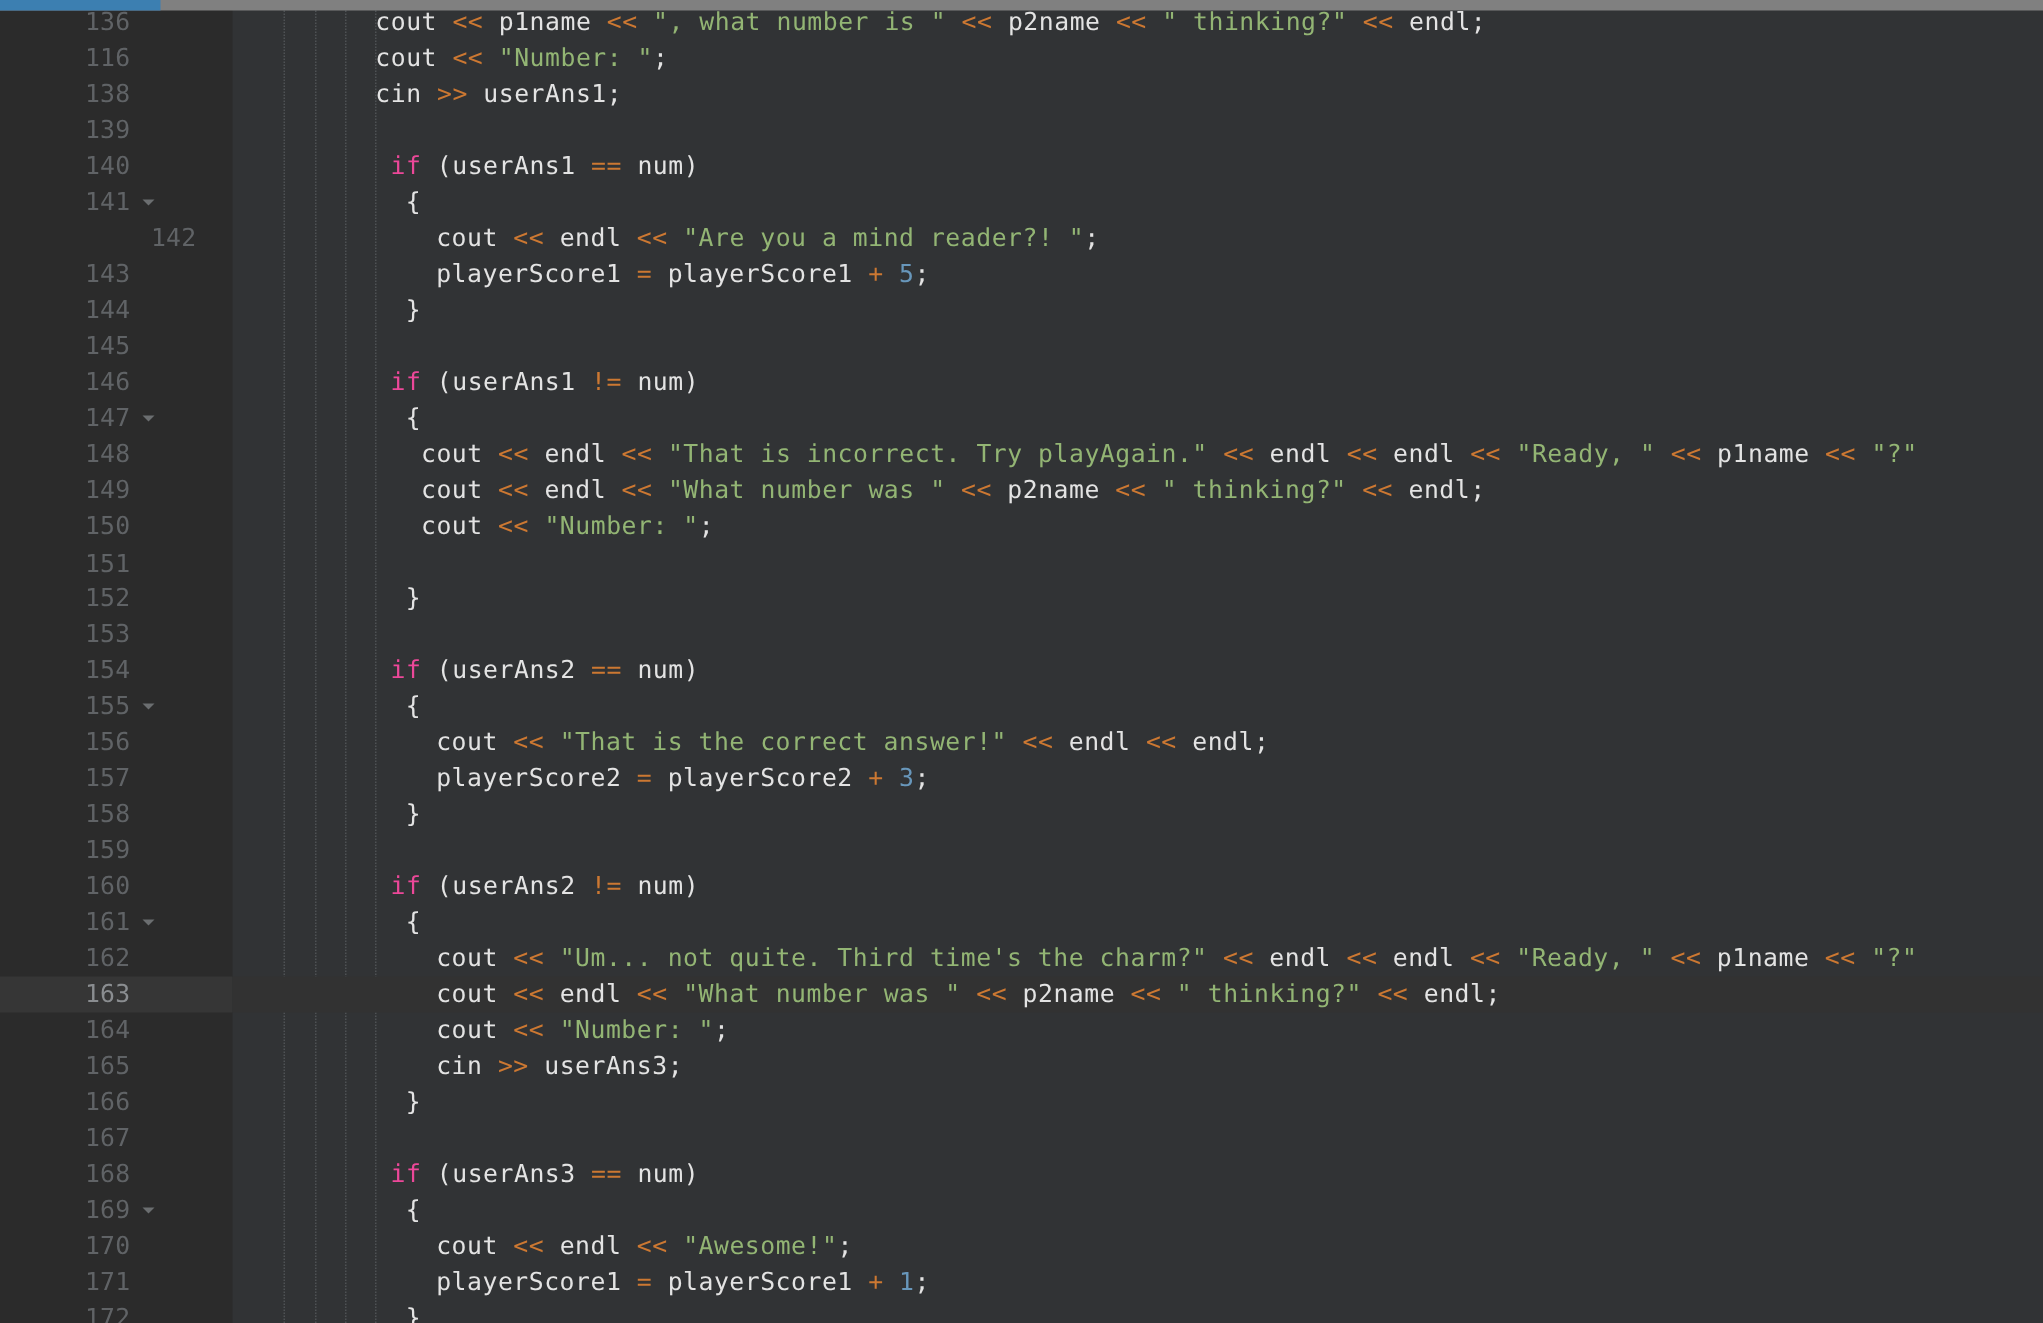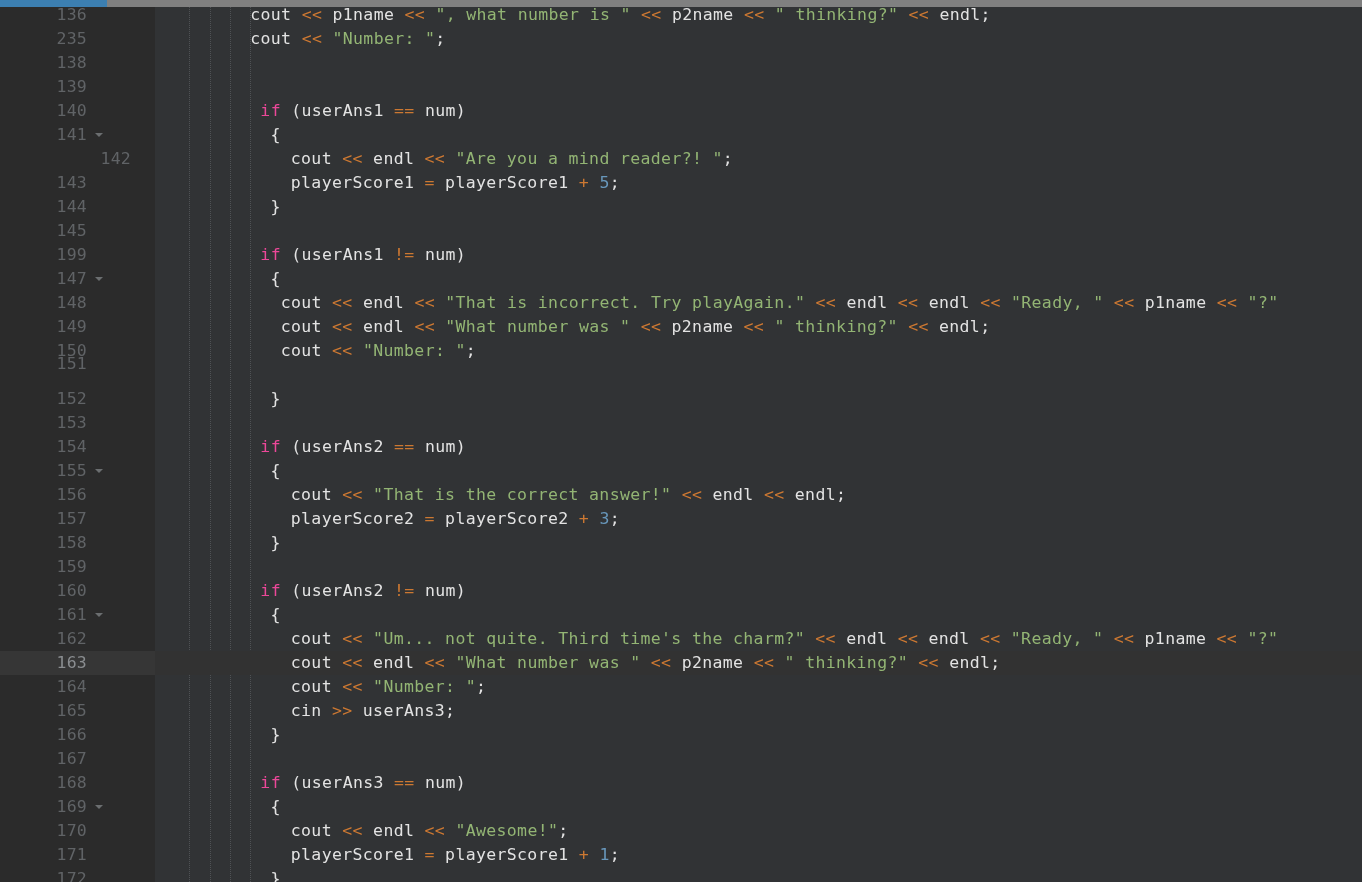--- a/index.html
+++ b/index.html
@@ -105,20 +105,21 @@
   <div id="indent-guides">
       <div class="indent-guide" style="left: 189.3px; height: 882px;"></div>
       <div class="indent-guide" style="left: 209.6px; height: 882px;"></div>
       <div class="indent-guide" style="left: 229.9px; height: 882px;"></div>
       <div class="indent-guide" style="left: 250.2px; height: 882px;"></div>
     </div>
 
   <div id="code-area">
       <div class="code-row" style="top: 3px;"><span class="code-text" style="left: 95.2px;"><span class="t-plain">cout</span><span class="t-plain"> </span><span class="t-op">&lt;&lt;</span><span class="t-plain"> </span><span class="t-plain">p1name</span><span class="t-plain"> </span><span class="t-op">&lt;&lt;</span><span class="t-plain"> </span><span class="t-str">", what number is "</span><span class="t-plain"> </span><span class="t-op">&lt;&lt;</span><span class="t-plain"> </span><span class="t-plain">p2name</span><span class="t-plain"> </span><span class="t-op">&lt;&lt;</span><span class="t-plain"> </span><span class="t-str">" thinking?"</span><span class="t-plain"> </span><span class="t-op">&lt;&lt;</span><span class="t-plain"> </span><span class="t-plain">endl;</span></span></div>
       <div class="code-row" style="top: 27px;"><span class="code-text" style="left: 95.2px;"><span class="t-plain">cout</span><span class="t-plain"> </span><span class="t-op">&lt;&lt;</span><span class="t-plain"> </span><span class="t-str">"Number: "</span><span class="t-plain">;</span></span></div>
+      <div class="code-row" style="top: 51px;"><span class="code-text" style="left: 95.2px;"><span class="t-plain">cin</span><span class="t-plain"> </span><span class="t-op">&gt;&gt;</span><span class="t-plain"> </span><span class="t-plain">userAns1;</span></span></div>
       <div class="code-row" style="top: 75px;"><span class="code-text" style="left: 14px;"></span></div>
       <div class="code-row" style="top: 99px;"><span class="code-text" style="left: 105.35px;"><span class="t-kw">if</span><span class="t-plain"> (</span><span class="t-plain">userAns1</span><span class="t-plain"> </span><span class="t-op">==</span><span class="t-plain"> </span><span class="t-plain">num)</span></span></div>
       <div class="code-row" style="top: 123px;"><span class="code-text" style="left: 115.5px;"><span class="t-plain">{</span></span></div>
       <div class="code-row" style="top: 147px;"><span class="code-text" style="left: 135.8px;"><span class="t-plain">cout</span><span class="t-plain"> </span><span class="t-op">&lt;&lt;</span><span class="t-plain"> </span><span class="t-plain">endl</span><span class="t-plain"> </span><span class="t-op">&lt;&lt;</span><span class="t-plain"> </span><span class="t-str">"Are you a mind reader?! "</span><span class="t-plain">;</span></span></div>
       <div class="code-row" style="top: 171px;"><span class="code-text" style="left: 135.8px;"><span class="t-plain">playerScore1</span><span class="t-plain"> </span><span class="t-op">=</span><span class="t-plain"> </span><span class="t-plain">playerScore1</span><span class="t-plain"> </span><span class="t-op">+</span><span class="t-plain"> </span><span class="t-num">5</span><span class="t-plain">;</span></span></div>
       <div class="code-row" style="top: 195px;"><span class="code-text" style="left: 115.5px;"><span class="t-plain">}</span></span></div>
       <div class="code-row" style="top: 219px;"><span class="code-text" style="left: 14px;"></span></div>
       <div class="code-row" style="top: 243px;"><span class="code-text" style="left: 105.35px;"><span class="t-kw">if</span><span class="t-plain"> (</span><span class="t-plain">userAns1</span><span class="t-plain"> </span><span class="t-op">!=</span><span class="t-plain"> </span><span class="t-plain">num)</span></span></div>
       <div class="code-row" style="top: 267px;"><span class="code-text" style="left: 115.5px;"><span class="t-plain">{</span></span></div>
       <div class="code-row" style="top: 291px;"><span class="code-text" style="left: 125.65px;"><span class="t-plain">cout</span><span class="t-plain"> </span><span class="t-op">&lt;&lt;</span><span class="t-plain"> </span><span class="t-plain">endl</span><span class="t-plain"> </span><span class="t-op">&lt;&lt;</span><span class="t-plain"> </span><span class="t-str">"That is incorrect. Try playAgain."</span><span class="t-plain"> </span><span class="t-op">&lt;&lt;</span><span class="t-plain"> </span><span class="t-plain">endl</span><span class="t-plain"> </span><span class="t-op">&lt;&lt;</span><span class="t-plain"> </span><span class="t-plain">endl</span><span class="t-plain"> </span><span class="t-op">&lt;&lt;</span><span class="t-plain"> </span><span class="t-str">"Ready, "</span><span class="t-plain"> </span><span class="t-op">&lt;&lt;</span><span class="t-plain"> </span><span class="t-plain">p1name</span><span class="t-plain"> </span><span class="t-op">&lt;&lt;</span><span class="t-plain"> </span><span class="t-str">"?"</span></span></div>
@@ -145,21 +146,21 @@
       <div class="code-row" style="top: 819px;"><span class="code-text" style="left: 135.8px;"><span class="t-plain">cout</span><span class="t-plain"> </span><span class="t-op">&lt;&lt;</span><span class="t-plain"> </span><span class="t-plain">endl</span><span class="t-plain"> </span><span class="t-op">&lt;&lt;</span><span class="t-plain"> </span><span class="t-str">"Awesome!"</span><span class="t-plain">;</span></span></div>
       <div class="code-row" style="top: 843px;"><span class="code-text" style="left: 135.8px;"><span class="t-plain">playerScore1</span><span class="t-plain"> </span><span class="t-op">=</span><span class="t-plain"> </span><span class="t-plain">playerScore1</span><span class="t-plain"> </span><span class="t-op">+</span><span class="t-plain"> </span><span class="t-num">1</span><span class="t-plain">;</span></span></div>
       <div class="code-row" style="top: 867px;"><span class="code-text" style="left: 115.5px;"><span class="t-plain">}</span></span></div>
     </div>
 
   <div id="gutter">
       <div class="gutter-row" style="top: 3px;">
         <span class="gutter-num">136</span>
       </div>
       <div class="gutter-row" style="top: 27px;">
-        <span class="gutter-num">235</span>
+        <span class="gutter-num">116</span>
       </div>
       <div class="gutter-row" style="top: 51px;">
         <span class="gutter-num">138</span>
       </div>
       <div class="gutter-row" style="top: 75px;">
         <span class="gutter-num">139</span>
       </div>
       <div class="gutter-row" style="top: 99px;">
         <span class="gutter-num">140</span>
       </div>
@@ -173,36 +174,36 @@
       <div class="gutter-row" style="top: 171px;">
         <span class="gutter-num">143</span>
       </div>
       <div class="gutter-row" style="top: 195px;">
         <span class="gutter-num">144</span>
       </div>
       <div class="gutter-row" style="top: 219px;">
         <span class="gutter-num">145</span>
       </div>
       <div class="gutter-row" style="top: 243px;">
-        <span class="gutter-num">199</span>
+        <span class="gutter-num">146</span>
       </div>
       <div class="gutter-row" style="top: 267px;">
         <span class="gutter-num">147</span>
         <span class="fold-marker"></span>
       </div>
       <div class="gutter-row" style="top: 291px;">
         <span class="gutter-num">148</span>
       </div>
       <div class="gutter-row" style="top: 315px;">
         <span class="gutter-num">149</span>
       </div>
       <div class="gutter-row" style="top: 339px;">
         <span class="gutter-num">150</span>
       </div>
-      <div class="gutter-row" style="top: 352px;">
+      <div class="gutter-row" style="top: 364px;">
         <span class="gutter-num">151</span>
       </div>
       <div class="gutter-row" style="top: 387px;">
         <span class="gutter-num">152</span>
       </div>
       <div class="gutter-row" style="top: 411px;">
         <span class="gutter-num">153</span>
       </div>
       <div class="gutter-row" style="top: 435px;">
         <span class="gutter-num">154</span>

